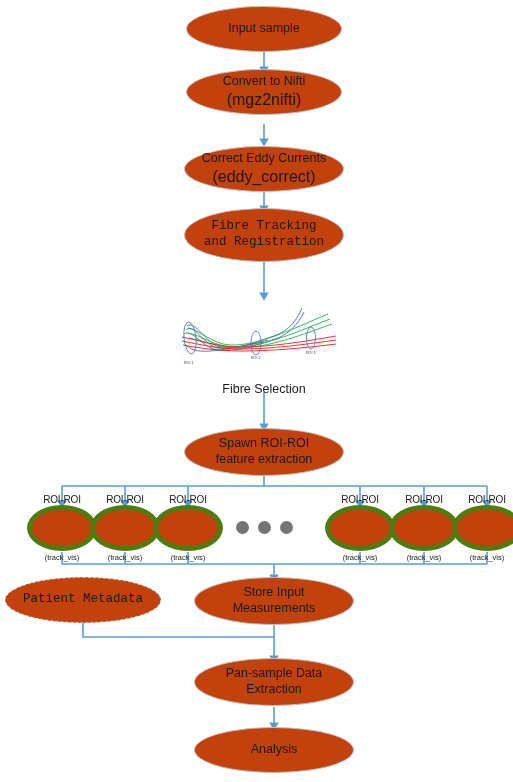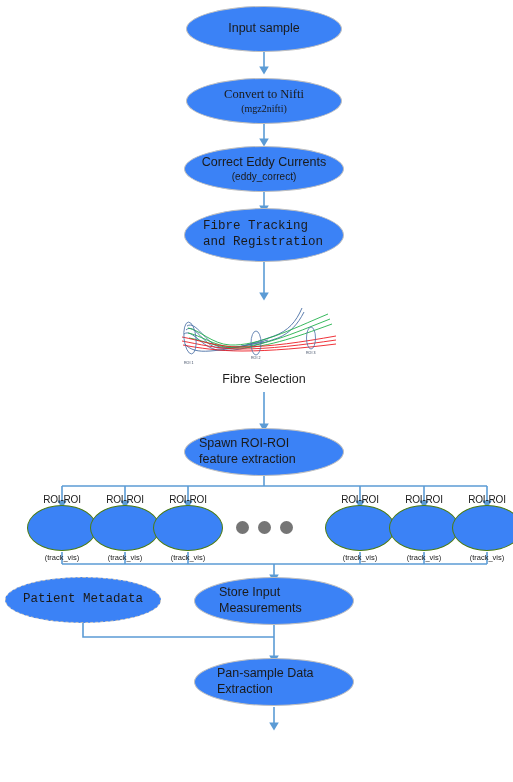--- a/index.html
+++ b/index.html
@@ -13,36 +13,36 @@
 
   
   #wires{position:absolute;left:0;top:0;width:513px;height:782px;}
 
   
   .node{
     position:absolute;
     box-sizing:border-box;
     border:1px solid #bfbfbf;
     border-radius:50%;
-    background:#3b82f6;
+    background:#c2410c;
     display:flex;
     flex-direction:column;
     align-items:center;
     justify-content:center;
-    text-align:left;
+    text-align:center;
     color:#1a1a1a;
     line-height:1.25;
   }
   .node .t1{font-size:12.5px;}
-  .node .t2{font-size:10px;}
+  .node .t2{font-size:16px;}
 
   .node.dashed{border:1px dashed #b5b5b5;}
 
   .roi{
-    border:1px solid #4d7c0f;
+    border:5px solid #4d7c0f;
   }
   .roi .t1{font-size:10px;letter-spacing:-0.2px;}
   .roi .t2{font-size:7.5px;margin-top:47px;}
 
   
   .caption{
     position:absolute;
     text-align:center;
     font-size:12.5px;
     color:#1a1a1a;
@@ -131,35 +131,35 @@
     </g>
   </svg>
   <span class="roilab" style="left:184px;top:361px;">ROI 1</span>
   <span class="roilab" style="left:251px;top:356px;">ROI 2</span>
   <span class="roilab" style="left:306px;top:351px;">ROI 3</span>
 
   <div class="node" style="left:186px;top:6px;width:156px;height:46px;">
     <span class="t1">Input sample</span>
   </div>
 
-  <div class="node" style="left:186px;top:78px;width:156px;height:46px;font-family:Liberation Serif, serif;">
+  <div class="node" style="left:186px;top:69px;width:156px;height:46px;">
     <span class="t1">Convert to Nifti</span>
     <span class="t2">(mgz2nifti)</span>
   </div>
 
   <div class="node" style="left:184px;top:146px;width:160px;height:46px;">
     <span class="t1">Correct Eddy Currents</span>
     <span class="t2">(eddy_correct)</span>
   </div>
 
   <div class="node" style="left:184px;top:208px;width:160px;height:54px;padding:0 18px;font-family:Liberation Mono, monospace;">
     <span class="t1">Fibre Tracking and Registration</span>
   </div>
 
-  <div class="caption" style="left:184px;top:372px;width:160px;">Fibre Selection</div>
+  <div class="caption" style="left:184px;top:382px;width:160px;">Fibre Selection</div>
 
   <div class="node" style="left:184px;top:428px;width:160px;height:48px;padding:0 14px;">
     <span class="t1">Spawn ROI-ROI feature extraction</span>
   </div>
 
   <div class="node roi" style="left:27px;top:505px;width:70px;height:46px;">
     <span class="t1">ROI-ROI</span>
     <span class="t2">(track_vis)</span>
   </div>
   <div class="node roi" style="left:90px;top:505px;width:70px;height:46px;">
@@ -195,14 +195,17 @@
   </div>
 
   <div class="node" style="left:194px;top:577px;width:160px;height:48px;padding:0 24px;">
     <span class="t1">Store Input Measurements</span>
   </div>
 
   <div class="node" style="left:194px;top:658px;width:160px;height:48px;padding:0 22px;">
     <span class="t1">Pan-sample Data Extraction</span>
   </div>
 
+  <div class="node" style="left:194px;top:727px;width:160px;height:46px;">
+    <span class="t1">Analysis</span>
+  </div>
 
 </div>
 
 </body></html>

